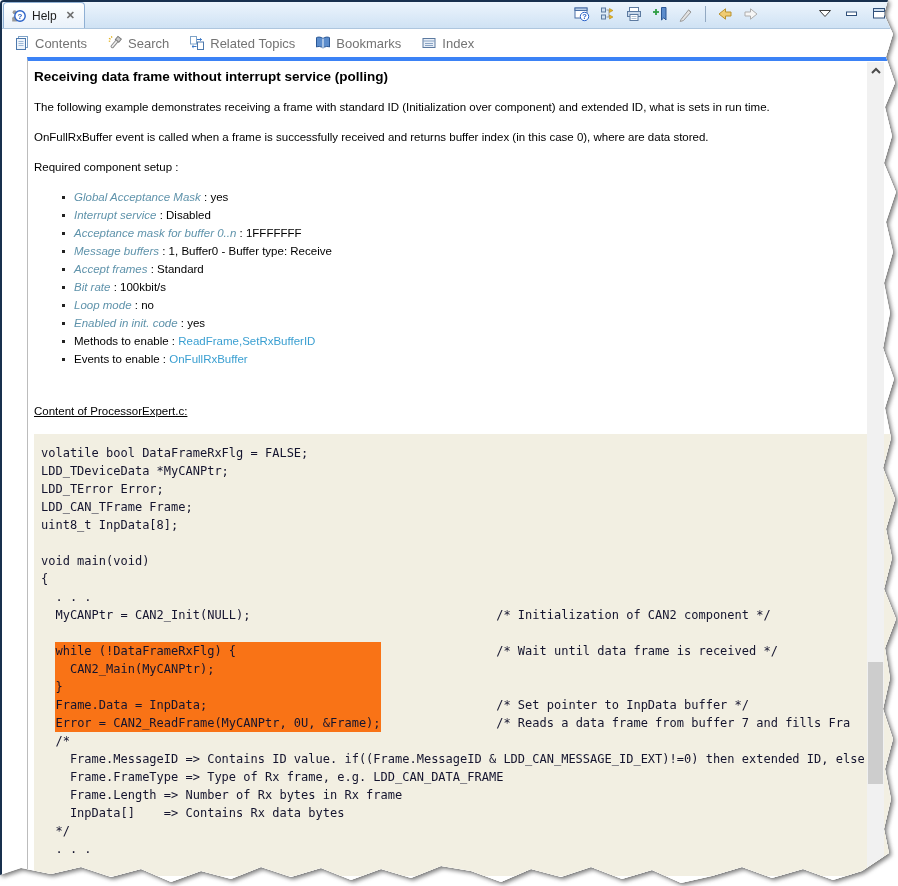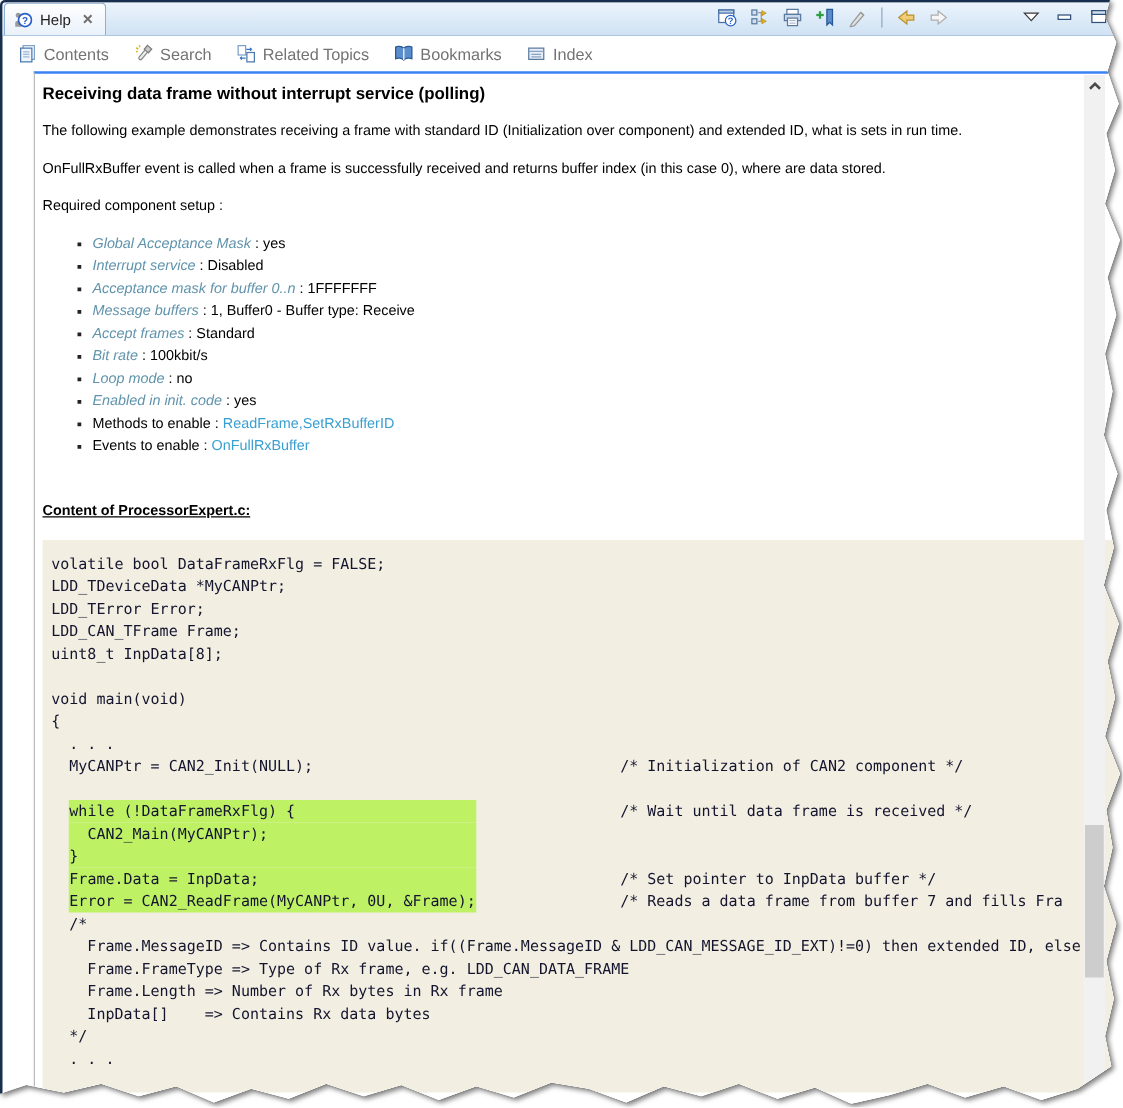--- a/index.html
+++ b/index.html
@@ -17,34 +17,34 @@
   .toolbar{position:absolute;right:136px;top:3px;display:flex;align-items:center;gap:8px;}
   .ticon{display:inline-flex;width:18px;height:18px;align-items:center;justify-content:center;}
   .tsep{width:1px;height:16px;background:#92a9c2;margin:0 2px;}
   .winbtns{position:absolute;right:10px;top:5px;display:flex;align-items:center;gap:13px;}
   
   .navbar{position:absolute;top:27px;left:2px;right:0;height:28px;background:#fff;display:flex;align-items:center;gap:19px;padding-left:9px;}
   .nav-item{display:flex;align-items:center;gap:5px;cursor:default;}
   .nav-label{font-size:13px;color:#737373;}
   .nicon{display:inline-flex;width:17px;height:17px;align-items:center;justify-content:center;}
   
-  .content{position:absolute;top:55px;left:25px;right:0;bottom:0;background:#fff;border-left:1px solid #bcbcbc;border-top:2px solid #3b82f6;overflow:hidden;}
+  .content{position:absolute;top:55px;left:25px;right:0;bottom:0;background:#fff;border-left:1px solid #bcbcbc;border-top:4px solid #3b82f6;overflow:hidden;}
   .doc{padding:8px 0 0 6px;font-size:11.5px;color:#000;}
   .doc h1{font-size:13.5px;line-height:15px;margin:0;font-weight:bold;}
   .doc p{margin:16px 0 0;line-height:14px;}
   .setup-list{list-style:none;margin:14px 0 0;padding:0 0 0 40px;}
   .setup-list li{line-height:18px;position:relative;}
   .setup-list li::before{content:"";position:absolute;left:-12px;top:8px;width:3px;height:3px;background:#222;}
   .term{color:#5f93ab;font-style:italic;}
   .sep{white-space:pre;}
   .link{color:#3a9fd1;cursor:pointer;}
-  .code-caption{text-decoration:underline;margin-top:36px !important;font-weight:bold;}
+  .code-caption{text-decoration:underline;margin-top:36px !important;}
   .code{margin-top:16px;background:#f2efe2;padding:10px 0 12px 7px;font-family:"DejaVu Sans Mono",monospace;font-size:12px;line-height:18px;color:#14142e;overflow:hidden;min-height:420px;}
   .code-line{white-space:pre;height:18px;}
-  .code .hl{background:#bef264;display:inline-block;line-height:18px;vertical-align:top;}
+  .code .hl{background:#f97316;display:inline-block;line-height:18px;vertical-align:top;}
   
   .scrollbar{position:absolute;top:1px;right:12px;width:17px;bottom:0;background:#f1f1f1;z-index:6;}
   .sb-arrow{height:18px;display:flex;align-items:center;justify-content:center;}
   .sb-thumb{position:absolute;left:1px;right:1px;top:600px;height:122px;background:#cdcdcd;}
   svg{display:block;}
   svg text{font-family:"Liberation Sans",sans-serif;}
 </style>
 </head>
 <body>
 

